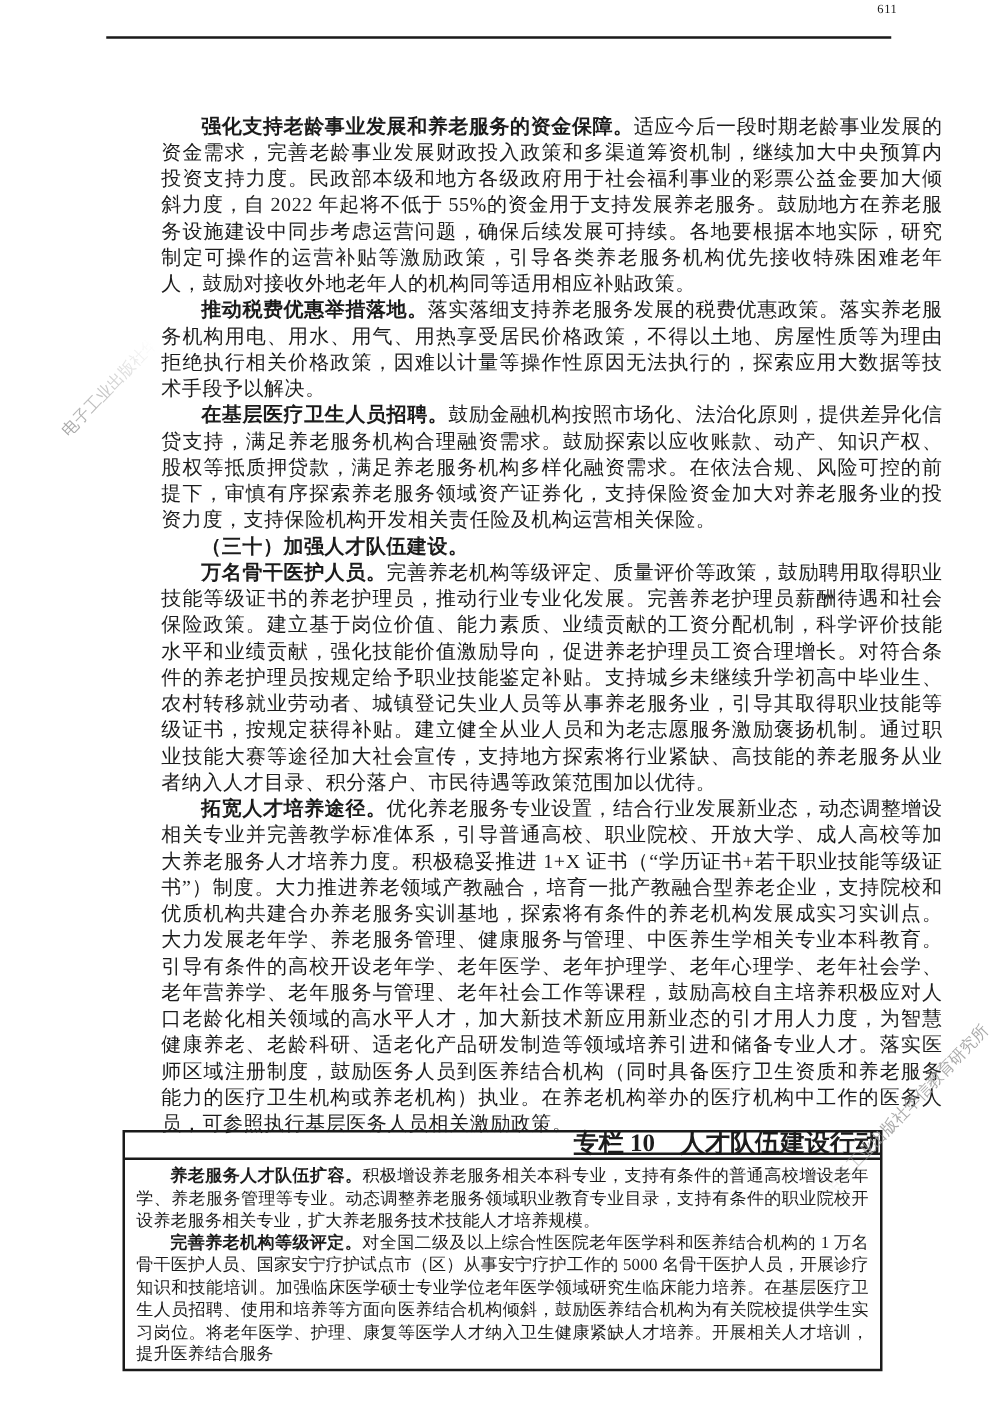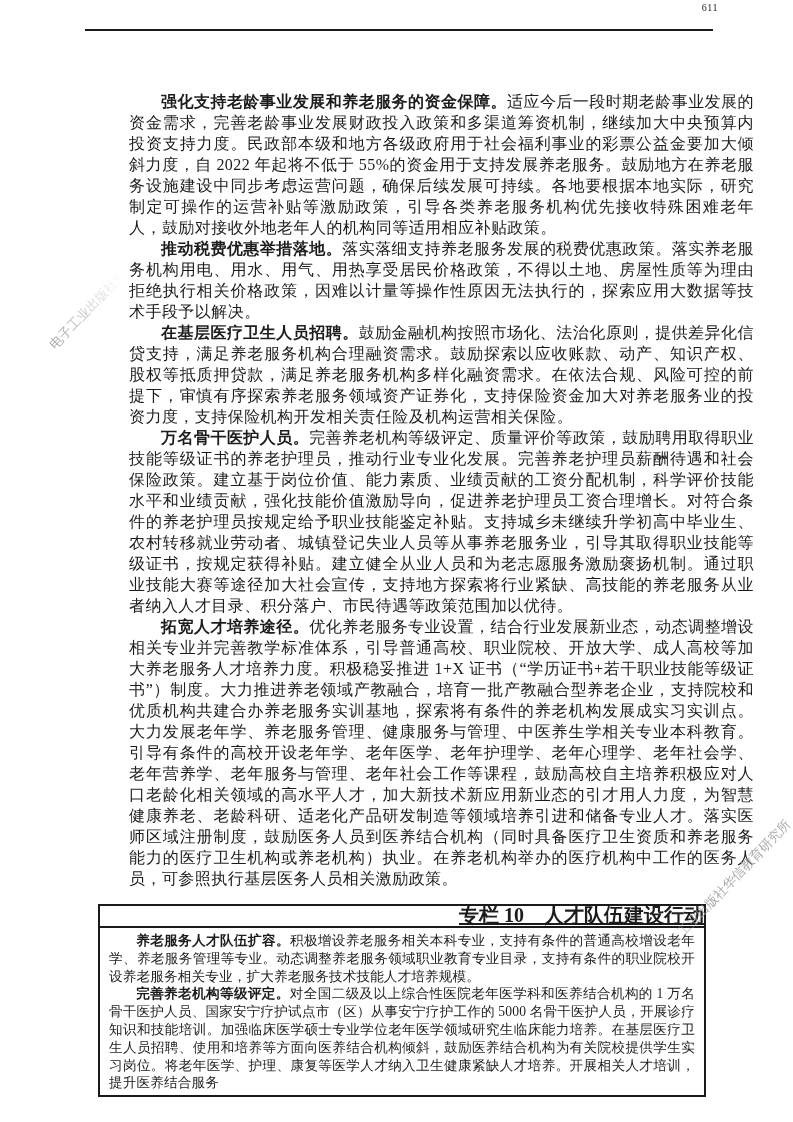--- a/index.html
+++ b/index.html
@@ -89,20 +89,21 @@
 <div>
 
   <div class="page-number">611</div>
 
   <div class="top-rule"></div>
 
   <div class="content">
     <p><span class="lead">强化支持老龄事业发展和养老服务的资金保障。</span><span>适应今后一段时期老龄事业发展的资金需求，完善老龄事业发展财政投入政策和多渠道筹资机制，继续加大中央预算内投资支持力度。民政部本级和地方各级政府用于社会福利事业的彩票公益金要加大倾斜力度，自 2022 年起将不低于 55%的资金用于支持发展养老服务。鼓励地方在养老服务设施建设中同步考虑运营问题，确保后续发展可持续。各地要根据本地实际，研究制定可操作的运营补贴等激励政策，引导各类养老服务机构优先接收特殊困难老年人，鼓励对接收外地老年人的机构同等适用相应补贴政策。</span></p>
     <p><span class="lead">推动税费优惠举措落地。</span><span>落实落细支持养老服务发展的税费优惠政策。落实养老服务机构用电、用水、用气、用热享受居民价格政策，不得以土地、房屋性质等为理由拒绝执行相关价格政策，因难以计量等操作性原因无法执行的，探索应用大数据等技术手段予以解决。</span></p>
     <p><span class="lead">在基层医疗卫生人员招聘。</span><span>鼓励金融机构按照市场化、法治化原则，提供差异化信贷支持，满足养老服务机构合理融资需求。鼓励探索以应收账款、动产、知识产权、股权等抵质押贷款，满足养老服务机构多样化融资需求。在依法合规、风险可控的前提下，审慎有序探索养老服务领域资产证券化，支持保险资金加大对养老服务业的投资力度，支持保险机构开发相关责任险及机构运营相关保险。</span></p>
+    <p><span class="lead">（三十）加强人才队伍建设。</span><span></span></p>
     <p><span class="lead">万名骨干医护人员。</span><span>完善养老机构等级评定、质量评价等政策，鼓励聘用取得职业技能等级证书的养老护理员，推动行业专业化发展。完善养老护理员薪酬待遇和社会保险政策。建立基于岗位价值、能力素质、业绩贡献的工资分配机制，科学评价技能水平和业绩贡献，强化技能价值激励导向，促进养老护理员工资合理增长。对符合条件的养老护理员按规定给予职业技能鉴定补贴。支持城乡未继续升学初高中毕业生、农村转移就业劳动者、城镇登记失业人员等从事养老服务业，引导其取得职业技能等级证书，按规定获得补贴。建立健全从业人员和为老志愿服务激励褒扬机制。通过职业技能大赛等途径加大社会宣传，支持地方探索将行业紧缺、高技能的养老服务从业者纳入人才目录、积分落户、市民待遇等政策范围加以优待。</span></p>
     <p><span class="lead">拓宽人才培养途径。</span><span>优化养老服务专业设置，结合行业发展新业态，动态调整增设相关专业并完善教学标准体系，引导普通高校、职业院校、开放大学、成人高校等加大养老服务人才培养力度。积极稳妥推进 1+X 证书（“学历证书+若干职业技能等级证书”）制度。大力推进养老领域产教融合，培育一批产教融合型养老企业，支持院校和优质机构共建合办养老服务实训基地，探索将有条件的养老机构发展成实习实训点。大力发展老年学、养老服务管理、健康服务与管理、中医养生学相关专业本科教育。引导有条件的高校开设老年学、老年医学、老年护理学、老年心理学、老年社会学、老年营养学、老年服务与管理、老年社会工作等课程，鼓励高校自主培养积极应对人口老龄化相关领域的高水平人才，加大新技术新应用新业态的引才用人力度，为智慧健康养老、老龄科研、适老化产品研发制造等领域培养引进和储备专业人才。落实医师区域注册制度，鼓励医务人员到医养结合机构（同时具备医疗卫生资质和养老服务能力的医疗卫生机构或养老机构）执业。在养老机构举办的医疗机构中工作的医务人员，可参照执行基层医务人员相关激励政策。</span></p>
   </div>
 
   <div class="column-box">
     <div class="box-title">专栏 10　人才队伍建设行动</div>
     <div class="box-body">
       <p><span class="lead">养老服务人才队伍扩容。</span><span>积极增设养老服务相关本科专业，支持有条件的普通高校增设老年学、养老服务管理等专业。动态调整养老服务领域职业教育专业目录，支持有条件的职业院校开设养老服务相关专业，扩大养老服务技术技能人才培养规模。</span></p>
       <p><span class="lead">完善养老机构等级评定。</span><span>对全国二级及以上综合性医院老年医学科和医养结合机构的 1 万名骨干医护人员、国家安宁疗护试点市（区）从事安宁疗护工作的 5000 名骨干医护人员，开展诊疗知识和技能培训。加强临床医学硕士专业学位老年医学领域研究生临床能力培养。在基层医疗卫生人员招聘、使用和培养等方面向医养结合机构倾斜，鼓励医养结合机构为有关院校提供学生实习岗位。将老年医学、护理、康复等医学人才纳入卫生健康紧缺人才培养。开展相关人才培训，提升医养结合服务</span></p>
     </div>

